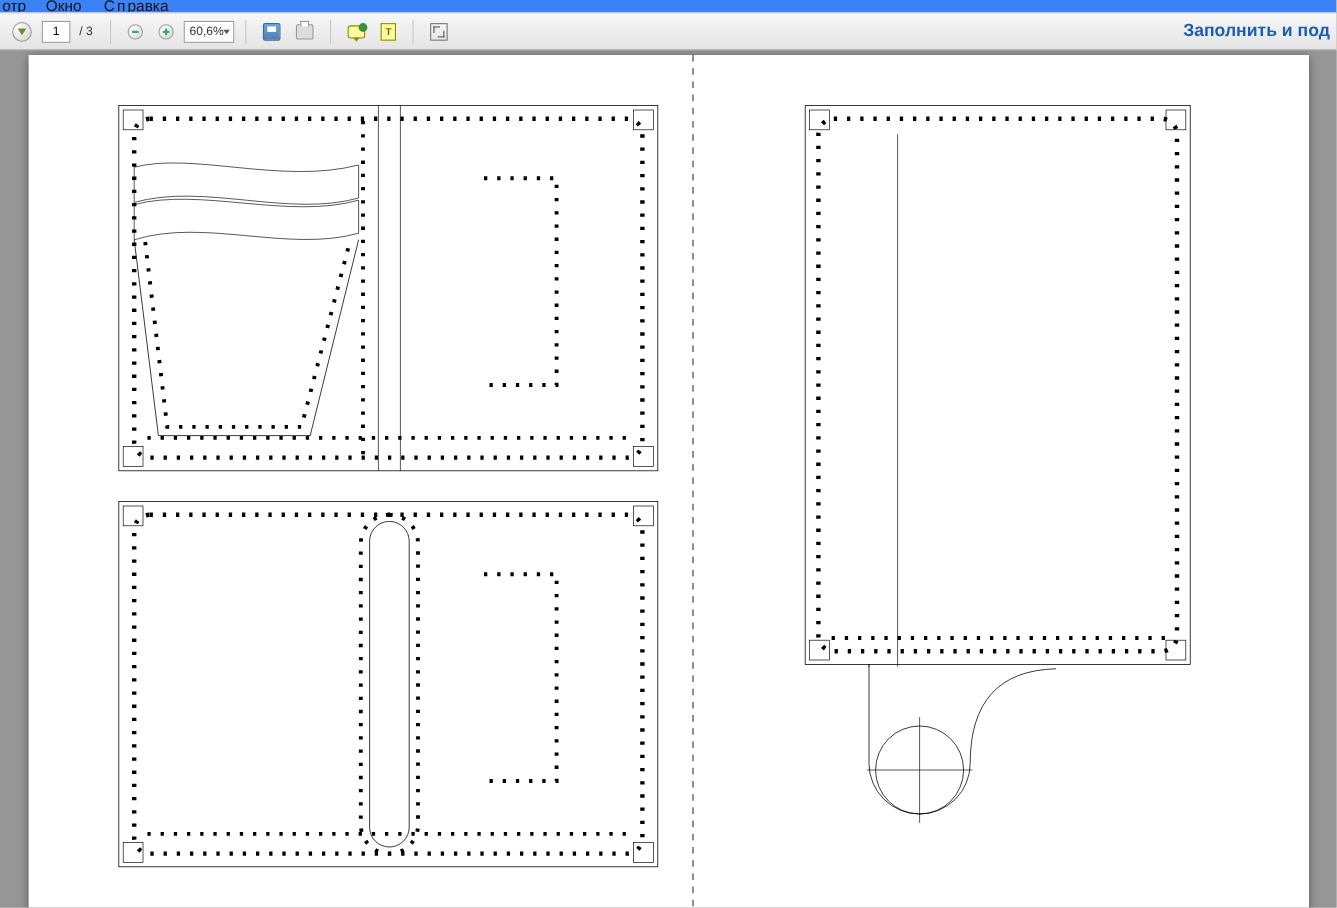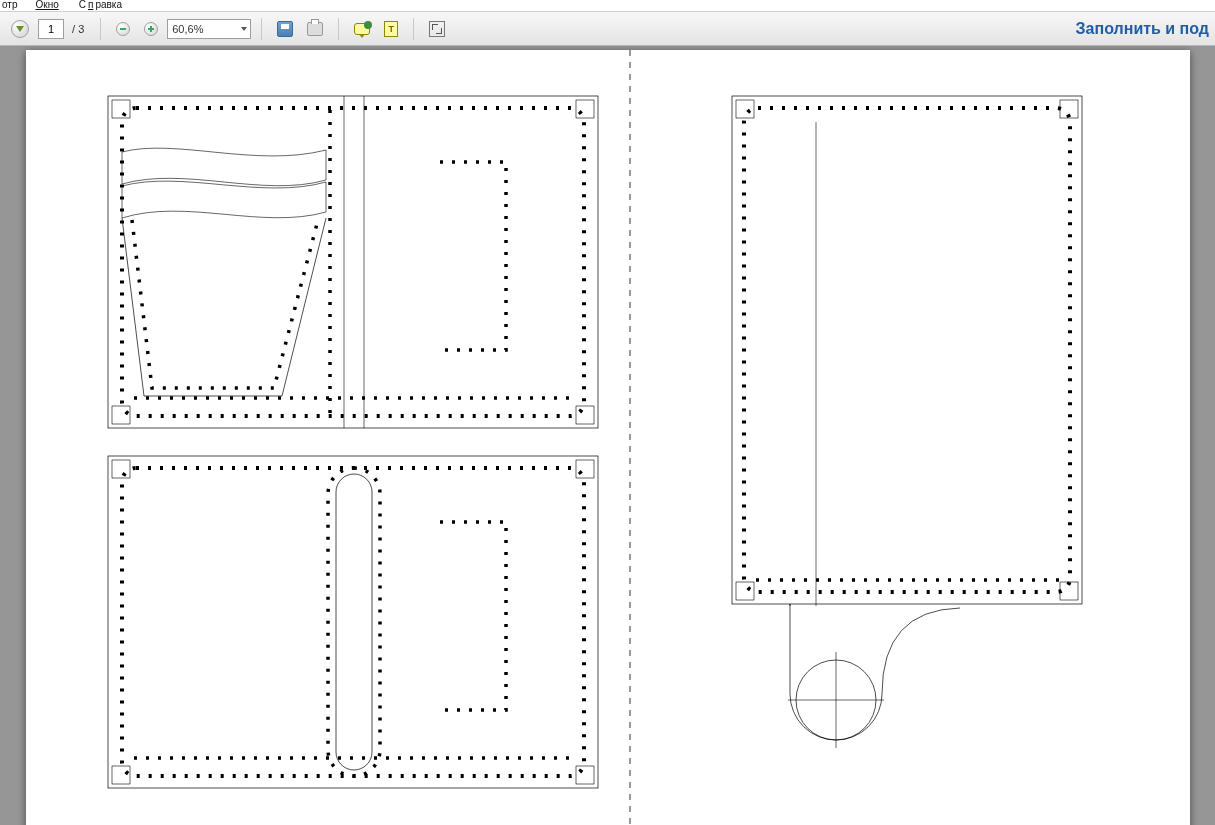--- a/index.html
+++ b/index.html
@@ -2,25 +2,25 @@
 <html><head>
 <meta charset="utf-8">
 <style>
   * { box-sizing: border-box; margin: 0; padding: 0; }
   html, body { width: 1215px; height: 825px; overflow: hidden; font-family: "Segoe UI", Tahoma, sans-serif; }
   body { background: #969696; }
 
   
   .menubar {
     height: 12px; 
-    background: #ffffff;
+    background: #3b82f6;
     border-bottom: 1px solid #cfcfcf;
     display: flex; align-items: flex-end;
     padding-left: 0px; gap: 14px;
-    font-size: 10px; color: #111;
+    font-size: 14px; color: #111;
     overflow: hidden;
   }
   .menubar span { padding: 0 2px; line-height: 12px; }
   .menubar span u { text-decoration: underline; }
 
   
   .toolbar {
     height: 34px;
     background: linear-gradient(#f7f7f7, #e4e4e4);
     border-bottom: 1px solid #b5b5b5;
@@ -35,21 +35,21 @@
     padding: 0 4px; cursor: pointer;
     background: transparent;
   }
   .sep { width: 1px; height: 22px; background: #c8c8c8; margin: 0 6px; }
   .page-input {
     width: 26px; height: 20px; border: 1px solid #9e9e9e;
     font-size: 11px; text-align: center; background: #fff;
   }
   .page-total { margin-left: 4px; margin-right: 6px; color: #333; }
   .zoom-select {
-    height: 20px; width: 84px; border: 1px solid #9e9e9e;
+    height: 20px; width: 46px; border: 1px solid #9e9e9e;
     font-size: 11px; background: #fff; padding: 0 14px 0 4px;
     position: relative; display: inline-flex; align-items: center; justify-content: flex-start;
   }
   .zoom-wrap { position: relative; }
   .zoom-wrap .caret {
     position: absolute; right: 4px; top: 50%; transform: translateY(-50%);
     width: 0; height: 0; border-left: 3px solid transparent; border-right: 3px solid transparent;
     border-top: 4px solid #555;
   }
   .spacer { flex: 1; }

